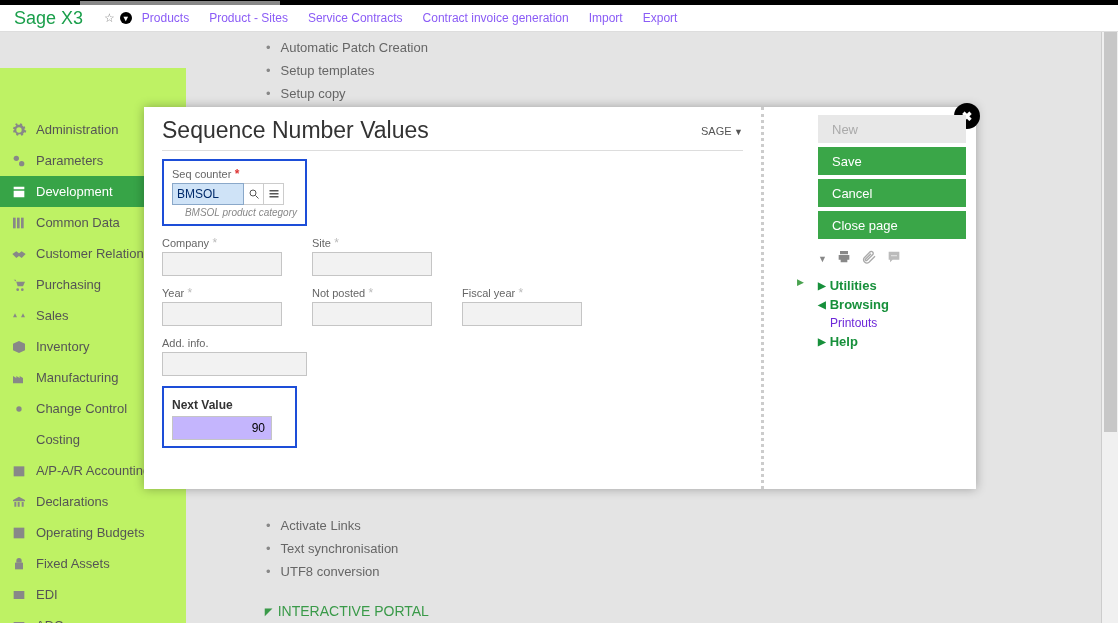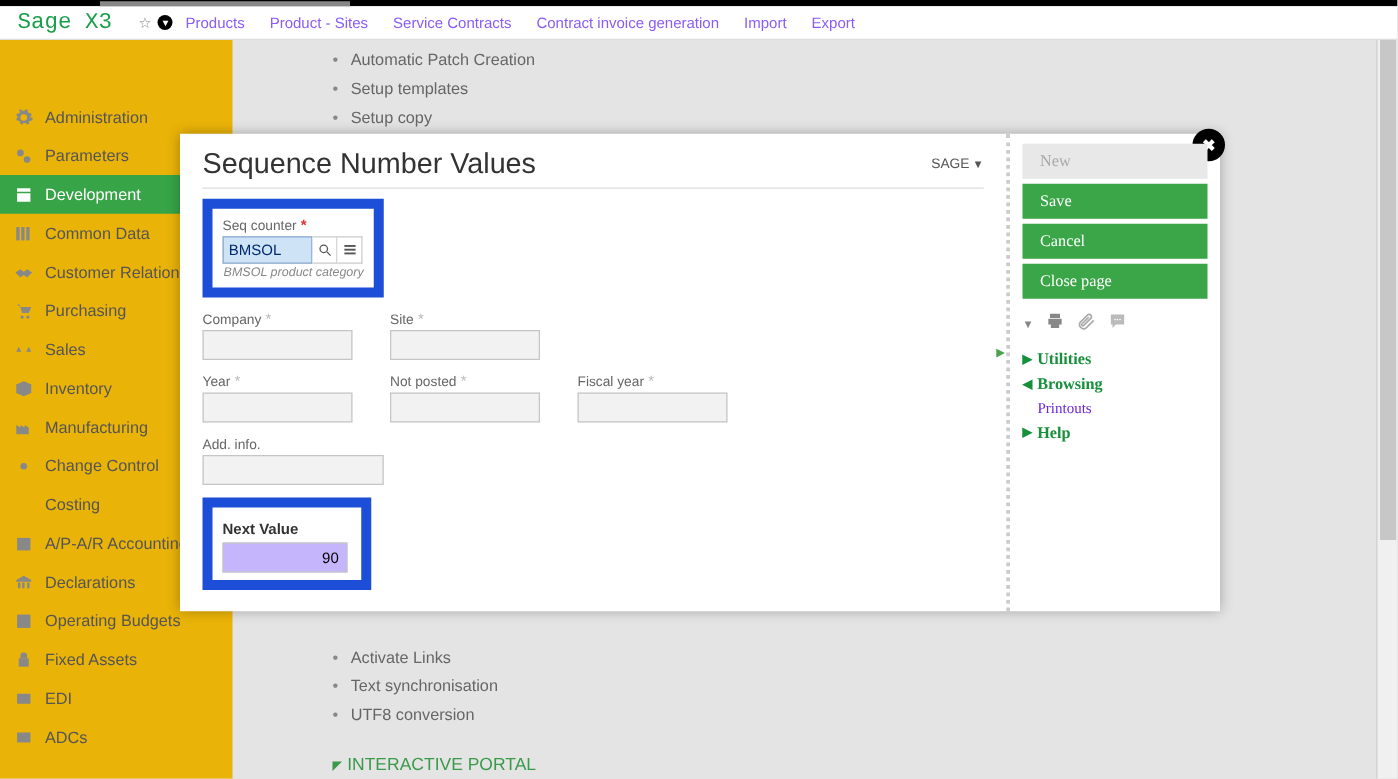--- a/index.html
+++ b/index.html
@@ -4,31 +4,31 @@
 <style>
 * { box-sizing: border-box; margin: 0; padding: 0; }
 body { font-family: "Segoe UI", Arial, sans-serif; font-size: 13px; background: #e4e4e4; width: 1118px; height: 623px; overflow: hidden; position: relative; }
 
 
 .top-frame { height: 5px; background: #000; display: flex; align-items: flex-end; }
 .top-frame .tab { width: 200px; height: 4px; background: #888; margin-left: 80px; }
 
 
 .header { background: #fff; height: 27px; display: flex; align-items: center; padding: 0 14px; border-bottom: 1px solid #ddd; }
-.logo { font-family: Liberation Mono, monospace; font-size: 18px; color: #1a9f4b; font-weight: 300; margin-right: 16px; }
+.logo { font-family: Liberation Sans, sans-serif; font-size: 18px; color: #1a9f4b; font-weight: 300; margin-right: 16px; }
 .head-icon { margin: 0 5px; color: #444; font-size: 12px; }
 .star-icon { color: #888; }
 .circle-icon { width: 12px; height: 12px; border-radius: 50%; background: #000; display: inline-flex; align-items: center; justify-content: center; color: #fff; font-size: 8px; font-weight: bold; }
 .top-link { margin: 0 10px; color: #8b5cf6; font-size: 12px; cursor: pointer; }
 
 
 .main { display: flex; height: 591px; }
 
 
-.sidebar { width: 186px; background: #eab308; }
+.sidebar { width: 186px; background: #bef264; margin-top: 36px; }
 .sb-blank { height: 46px; }
 .sb-item { height: 31px; display: flex; align-items: center; padding-left: 8px; color: #555; cursor: pointer; font-size: 13px; }
 .sb-item.active { background: #37a447; color: #fff; }
 .sb-item.active::after { content:""; width:0;height:0; border-top:6px solid transparent; border-bottom:6px solid transparent; border-left:6px solid #37a447; margin-left:auto; }
 .sb-ico { width: 22px; height: 18px; margin-right: 6px; display: inline-flex; align-items: center; justify-content: center; }
 .sb-ico svg { width: 18px; height: 16px; fill: #888; }
 .sb-item.active .sb-ico svg { fill: #fff; }
 
 
 .bg-content { flex: 1; padding-left: 80px; padding-top: 4px; color: #555; font-size: 13px; }
@@ -38,29 +38,29 @@
 .section-head { color: #3a9a49; font-size: 14px; margin-top: 20px; }
 .section-head::before { content: "◢"; font-size: 10px; margin-right: 4px; color: #3a9a49; display:inline-block; transform: scaleX(-1) rotate(-90deg); }
 
 
 .scroll-col { position: absolute; right: 0; top: 32px; width: 17px; height: 591px; background: #f0f0f0; border-left: 1px solid #ccc; }
 .scroll-thumb { position: absolute; top: 0; left: 2px; width: 13px; height: 400px; background: #c7c7c7; }
 
 
 .modal { position: absolute; left: 144px; top: 107px; width: 832px; height: 382px; background: #fff; box-shadow: 0 0 10px rgba(0,0,0,0.3); }
 .modal-close { position: absolute; right: -4px; top: -4px; width: 26px; height: 26px; border-radius: 50%; background: #000; color: #fff; display: flex; align-items: center; justify-content: center; cursor: pointer; font-weight: bold; font-size: 13px; }
-.modal-body { display: flex; height: 100%; }
+.modal-body { display: flex; height: 100%; gap: 44px; }
 .modal-left { flex: 1; padding: 10px 18px; border-right: 3px dotted #ccc; }
 .modal-title-row { display: flex; align-items: center; justify-content: space-between; border-bottom: 1px solid #ddd; padding-bottom: 6px; margin-bottom: 8px; }
 .modal-title { font-family: "Segoe UI Light", sans-serif; font-size: 23px; color: #333; font-weight: 300; }
 .sage-dd { font-size: 11px; color: #555; }
 .sage-dd::after { content: " ▼"; font-size: 9px; }
 
 
-.redbox { border: 8px solid #1d4ed8; padding: 6px 8px; margin-bottom: 10px; width: 145px; }
+.redbox { border: 2px solid #1d4ed8; padding: 6px 8px; margin-bottom: 10px; width: 145px; }
 .redbox.wide { width: 135px; }
 
 .fld-label { font-size: 11px; color: #666; margin-bottom: 2px; display: block; }
 .fld-label::after { content: " *"; color: #bbb; font-size: 12px; }
 .fld-label.req::after { color: #d33; font-weight: bold; }
 .fld-label.noast::after { content: ""; }
 
 .fld-row { display: flex; gap: 30px; margin-bottom: 10px; }
 .fld-col { display: flex; flex-direction: column; }
 
@@ -81,21 +81,21 @@
 .act-btn { height: 28px; display: flex; align-items: center; padding-left: 14px; margin-bottom: 4px; cursor: pointer; color: #fff; background: #3aa648; }
 .act-btn.disabled { background: #e8e8e8; color: #aaa; }
 .icon-row { display: flex; align-items: center; gap: 8px; margin: 10px 0 8px; color: #888; }
 .icon-row .tri { font-size: 9px; }
 .rt-link { color: #17903b; font-weight: bold; font-size: 13px; cursor: pointer; padding: 2px 0; display: flex; align-items: center; }
 .rt-link.sub { font-weight: normal; font-size: 12px; color: #6d28d9; padding-left: 12px; }
 .rt-tri { color: #17903b; font-size: 10px; margin-right: 4px; }
 .rt-tri.left { display:inline-block; transform: rotate(180deg) scaleY(-1); }
 
 
-.modal-right { position: relative; font-family: Liberation Serif, serif; }
+.modal-right { position: relative; }
 .modal-right::after { content: "▶"; position: absolute; left: -11px; top: 170px; color: #49a24f; background:#fff; font-size: 9px; }
 
 </style>
 </head>
 <body>
 
 <div class="top-frame">
     <div class="tab"></div>
   </div>
 

